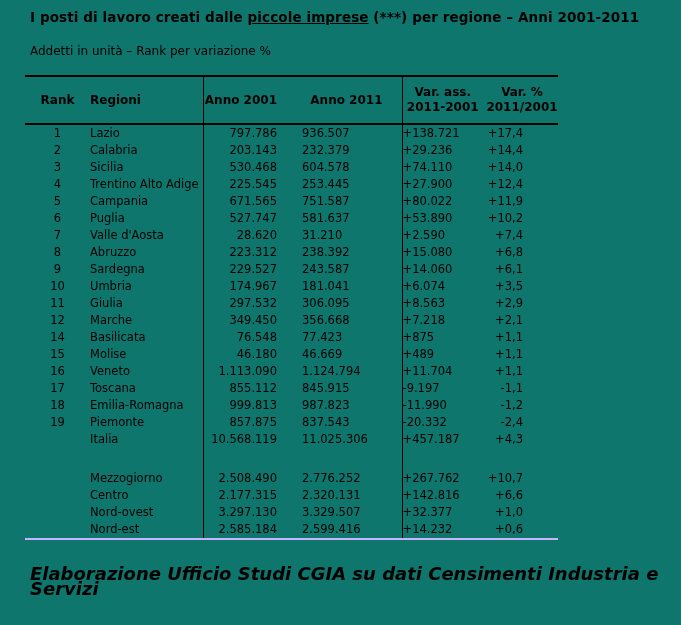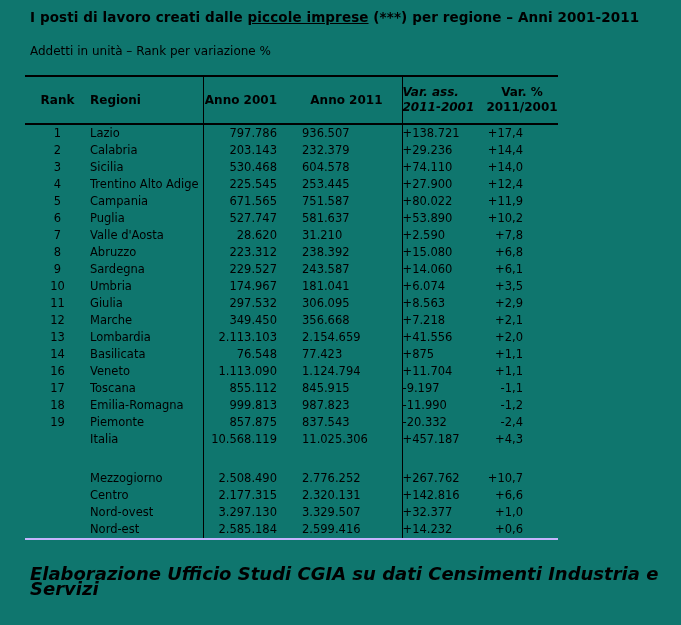--- a/index.html
+++ b/index.html
@@ -52,21 +52,21 @@
     vertical-align: middle;
     padding: 0;
     white-space: pre-line;
     border-bottom: 2px solid #000;
     line-height: 15px;
   }
   th.h-rank   { text-align: center; }
   th.h-region { text-align: left; }
   th.h-a2001  { text-align: right; padding-right: 25px; }
   th.h-a2011  { text-align: right; padding-right: 19px; }
-  th.h-vass   { text-align: left; padding-right: 3px; font-style: italic; }
+  th.h-vass   { text-align: center; padding-right: 3px; }
   th.h-vpct   { text-align: center; }
 
   
   th:nth-child(3), td:nth-child(3),
   th:nth-child(5), td:nth-child(5) {
     border-left: 1px solid #000;
   }
 
   tbody td {
     font-size: 11.5px;
@@ -172,21 +172,21 @@
           <td class="c-a2011">581.637</td>
           <td class="c-vass">+53.890</td>
           <td class="c-vpct">+10,2</td>
         </tr>
         <tr>
           <td class="c-rank">7</td>
           <td class="c-region">Valle d'Aosta</td>
           <td class="c-a2001">28.620</td>
           <td class="c-a2011">31.210</td>
           <td class="c-vass">+2.590</td>
-          <td class="c-vpct">+7,8</td>
+          <td class="c-vpct">+7,4</td>
         </tr>
         <tr>
           <td class="c-rank">8</td>
           <td class="c-region">Abruzzo</td>
           <td class="c-a2001">223.312</td>
           <td class="c-a2011">238.392</td>
           <td class="c-vass">+15.080</td>
           <td class="c-vpct">+6,8</td>
         </tr>
         <tr>
@@ -215,36 +215,36 @@
         </tr>
         <tr>
           <td class="c-rank">12</td>
           <td class="c-region">Marche</td>
           <td class="c-a2001">349.450</td>
           <td class="c-a2011">356.668</td>
           <td class="c-vass">+7.218</td>
           <td class="c-vpct">+2,1</td>
         </tr>
         <tr>
-          <td class="c-rank">13</td>
-          <td class="c-region">Lombardia</td>
-          <td class="c-a2001">2.113.103</td>
-          <td class="c-a2011">2.154.659</td>
-          <td class="c-vass">+41.556</td>
-          <td class="c-vpct">+2,0</td>
-        </tr>
-        <tr>
           <td class="c-rank">14</td>
           <td class="c-region">Basilicata</td>
           <td class="c-a2001">76.548</td>
           <td class="c-a2011">77.423</td>
           <td class="c-vass">+875</td>
           <td class="c-vpct">+1,1</td>
         </tr>
         <tr>
+          <td class="c-rank">15</td>
+          <td class="c-region">Molise</td>
+          <td class="c-a2001">46.180</td>
+          <td class="c-a2011">46.669</td>
+          <td class="c-vass">+489</td>
+          <td class="c-vpct">+1,1</td>
+        </tr>
+        <tr>
           <td class="c-rank">16</td>
           <td class="c-region">Veneto</td>
           <td class="c-a2001">1.113.090</td>
           <td class="c-a2011">1.124.794</td>
           <td class="c-vass">+11.704</td>
           <td class="c-vpct">+1,1</td>
         </tr>
         <tr>
           <td class="c-rank">17</td>
           <td class="c-region">Toscana</td>

